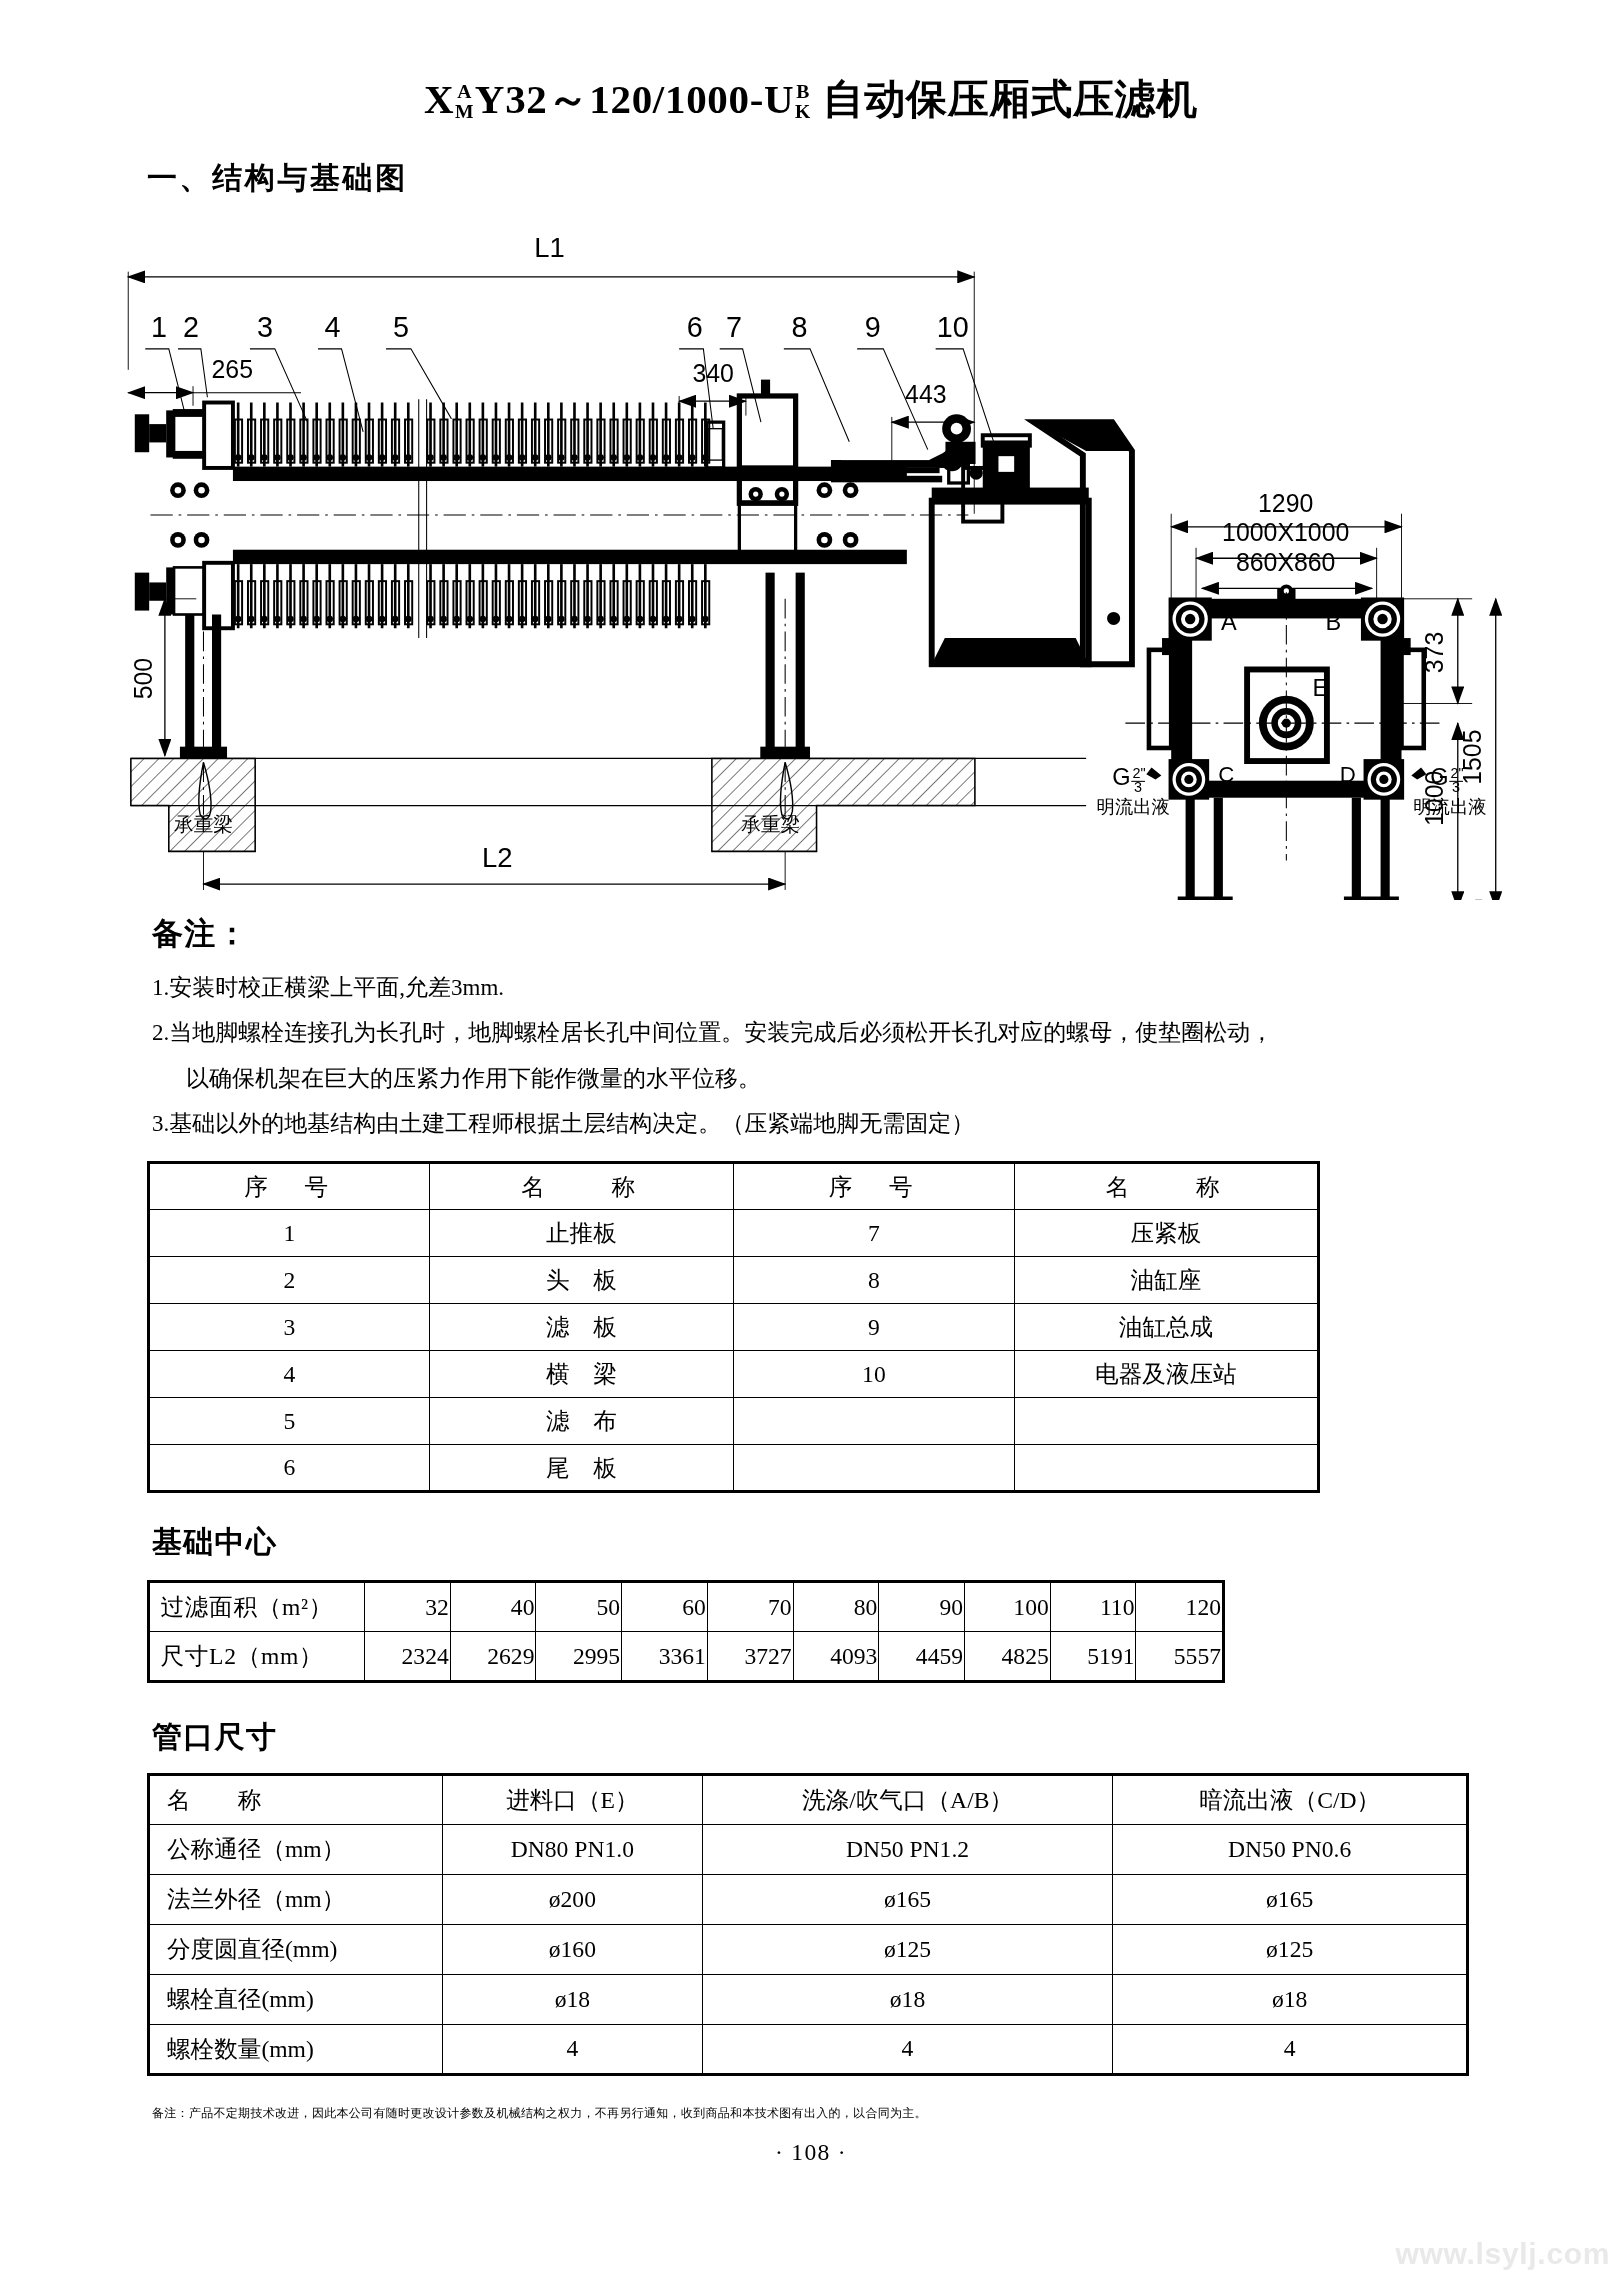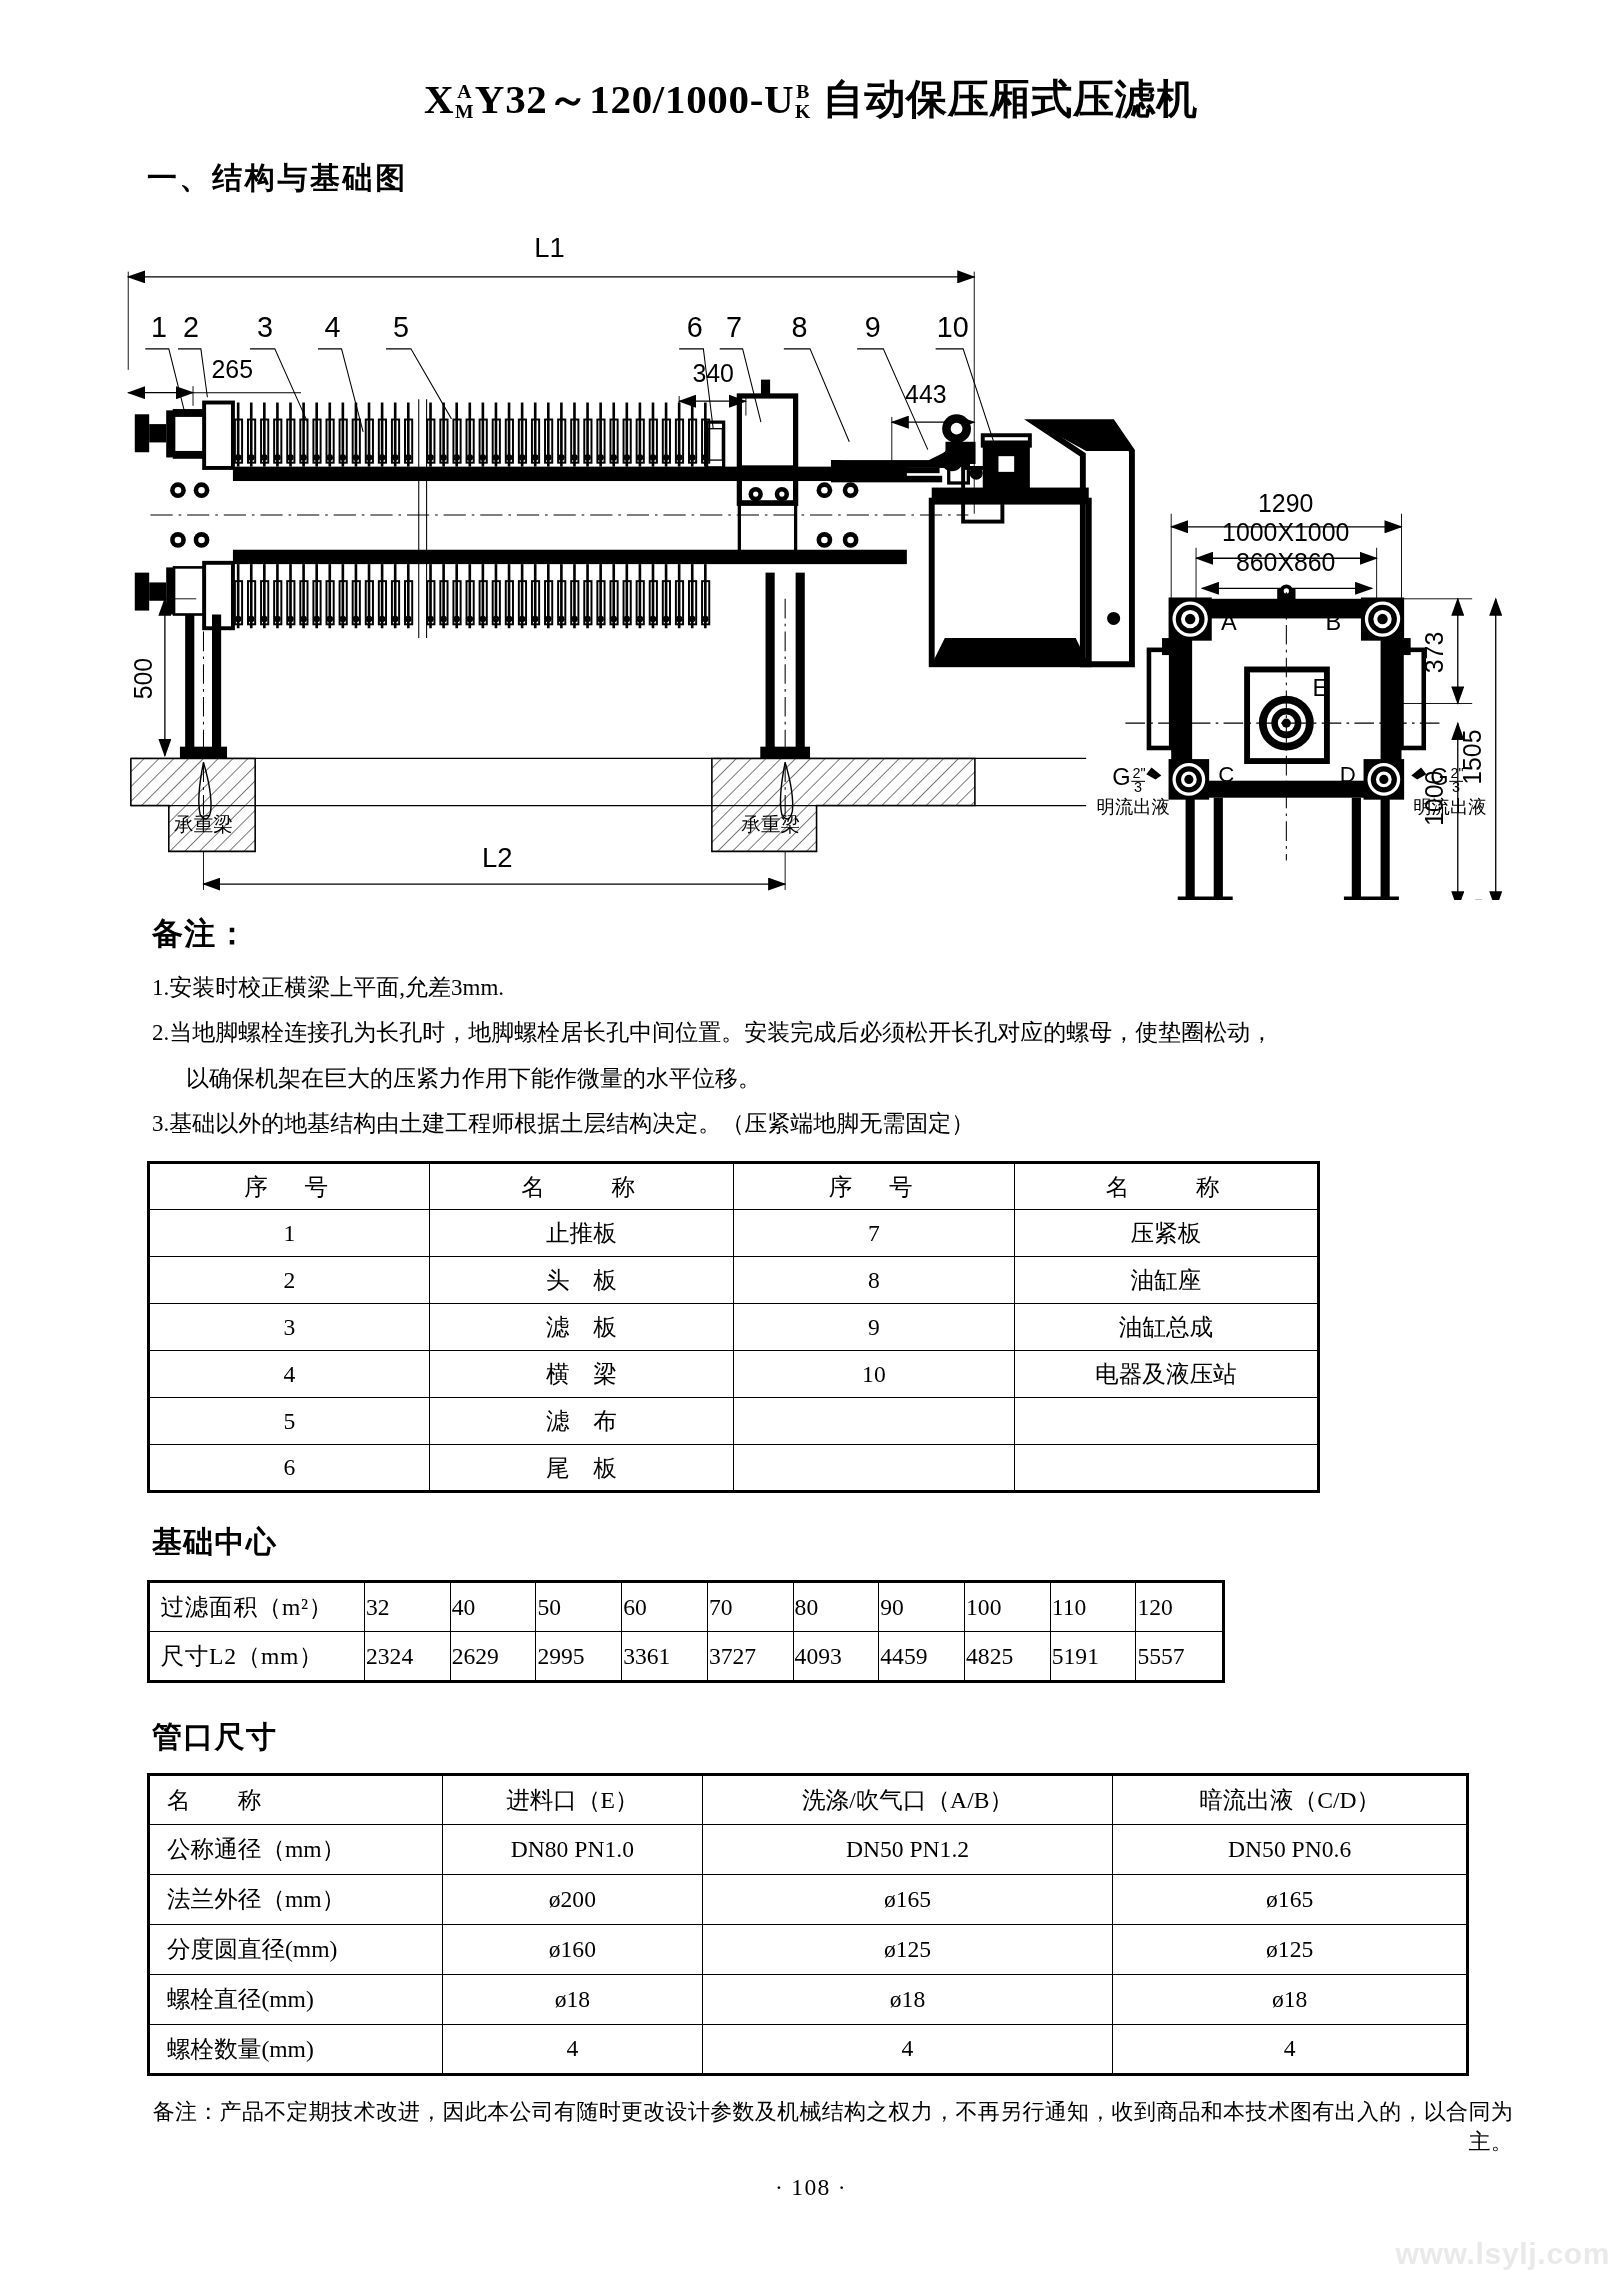--- a/index.html
+++ b/index.html
@@ -56,33 +56,33 @@
     border:1.3px solid #000; text-align:center; height:47px; padding:2.6px 0;
     font-size:23.6px;
   }
   .tbl-parts td.hdr { letter-spacing: 6.5px; }
   .tbl-parts col.c1 { width:24%; } .tbl-parts col.c2 { width:26%; }
   .tbl-parts col.c3 { width:24%; } .tbl-parts col.c4 { width:26%; }
 
   .tbl-base {
     width: 1078px; margin: 17px 0 0 147px; border: 3.3px solid #000;
   }
-  .tbl-base td { border:1.3px solid #000; text-align:left; height:50px; font-size:23.6px; }
+  .tbl-base td { border:1.3px solid #000; text-align:right; height:50px; font-size:23.6px; }
   .tbl-base td.lbl { text-align:left; padding-left:10.5px; width:216px; letter-spacing:0.7px;}
 
   .tbl-port {
     width: 1322px; margin: 14.4px 0 0 147px; border: 3.3px solid #000;
   }
   .tbl-port td { border:1.3px solid #000; text-align:center; height:50px; font-size:23.6px; }
   .tbl-port td.lbl { text-align:left; padding-left:17px; width:294px; }
 
   .h-basic { font-size:30px; font-weight:bold; margin: 29px 0 8px 152px; letter-spacing:1.3px; }
   .h-port  { font-size:30px; font-weight:bold; margin: 34px 0 0 152px; letter-spacing:1.3px; }
 
-  .foot-note { font-size:22px; margin: 21px 0 0 152px; max-width:1361px; letter-spacing:0.3px;text-align:right;}
+  .foot-note { font-size:12px; margin: 29px 0 0 152px; max-width:1361px; letter-spacing:0.3px;}
   .page-num { text-align:center; font-size:23.6px; margin-top: 17px; letter-spacing:1.3px;}
 
   .watermark {
     position:absolute; right:11.8px; bottom:23.6px;
     font-family:"Liberation Sans", sans-serif;
     font-size:30px; color:#e9e9e9; font-weight:600; letter-spacing:0.7px;
   }
 </style>
 </head>
 <body>

